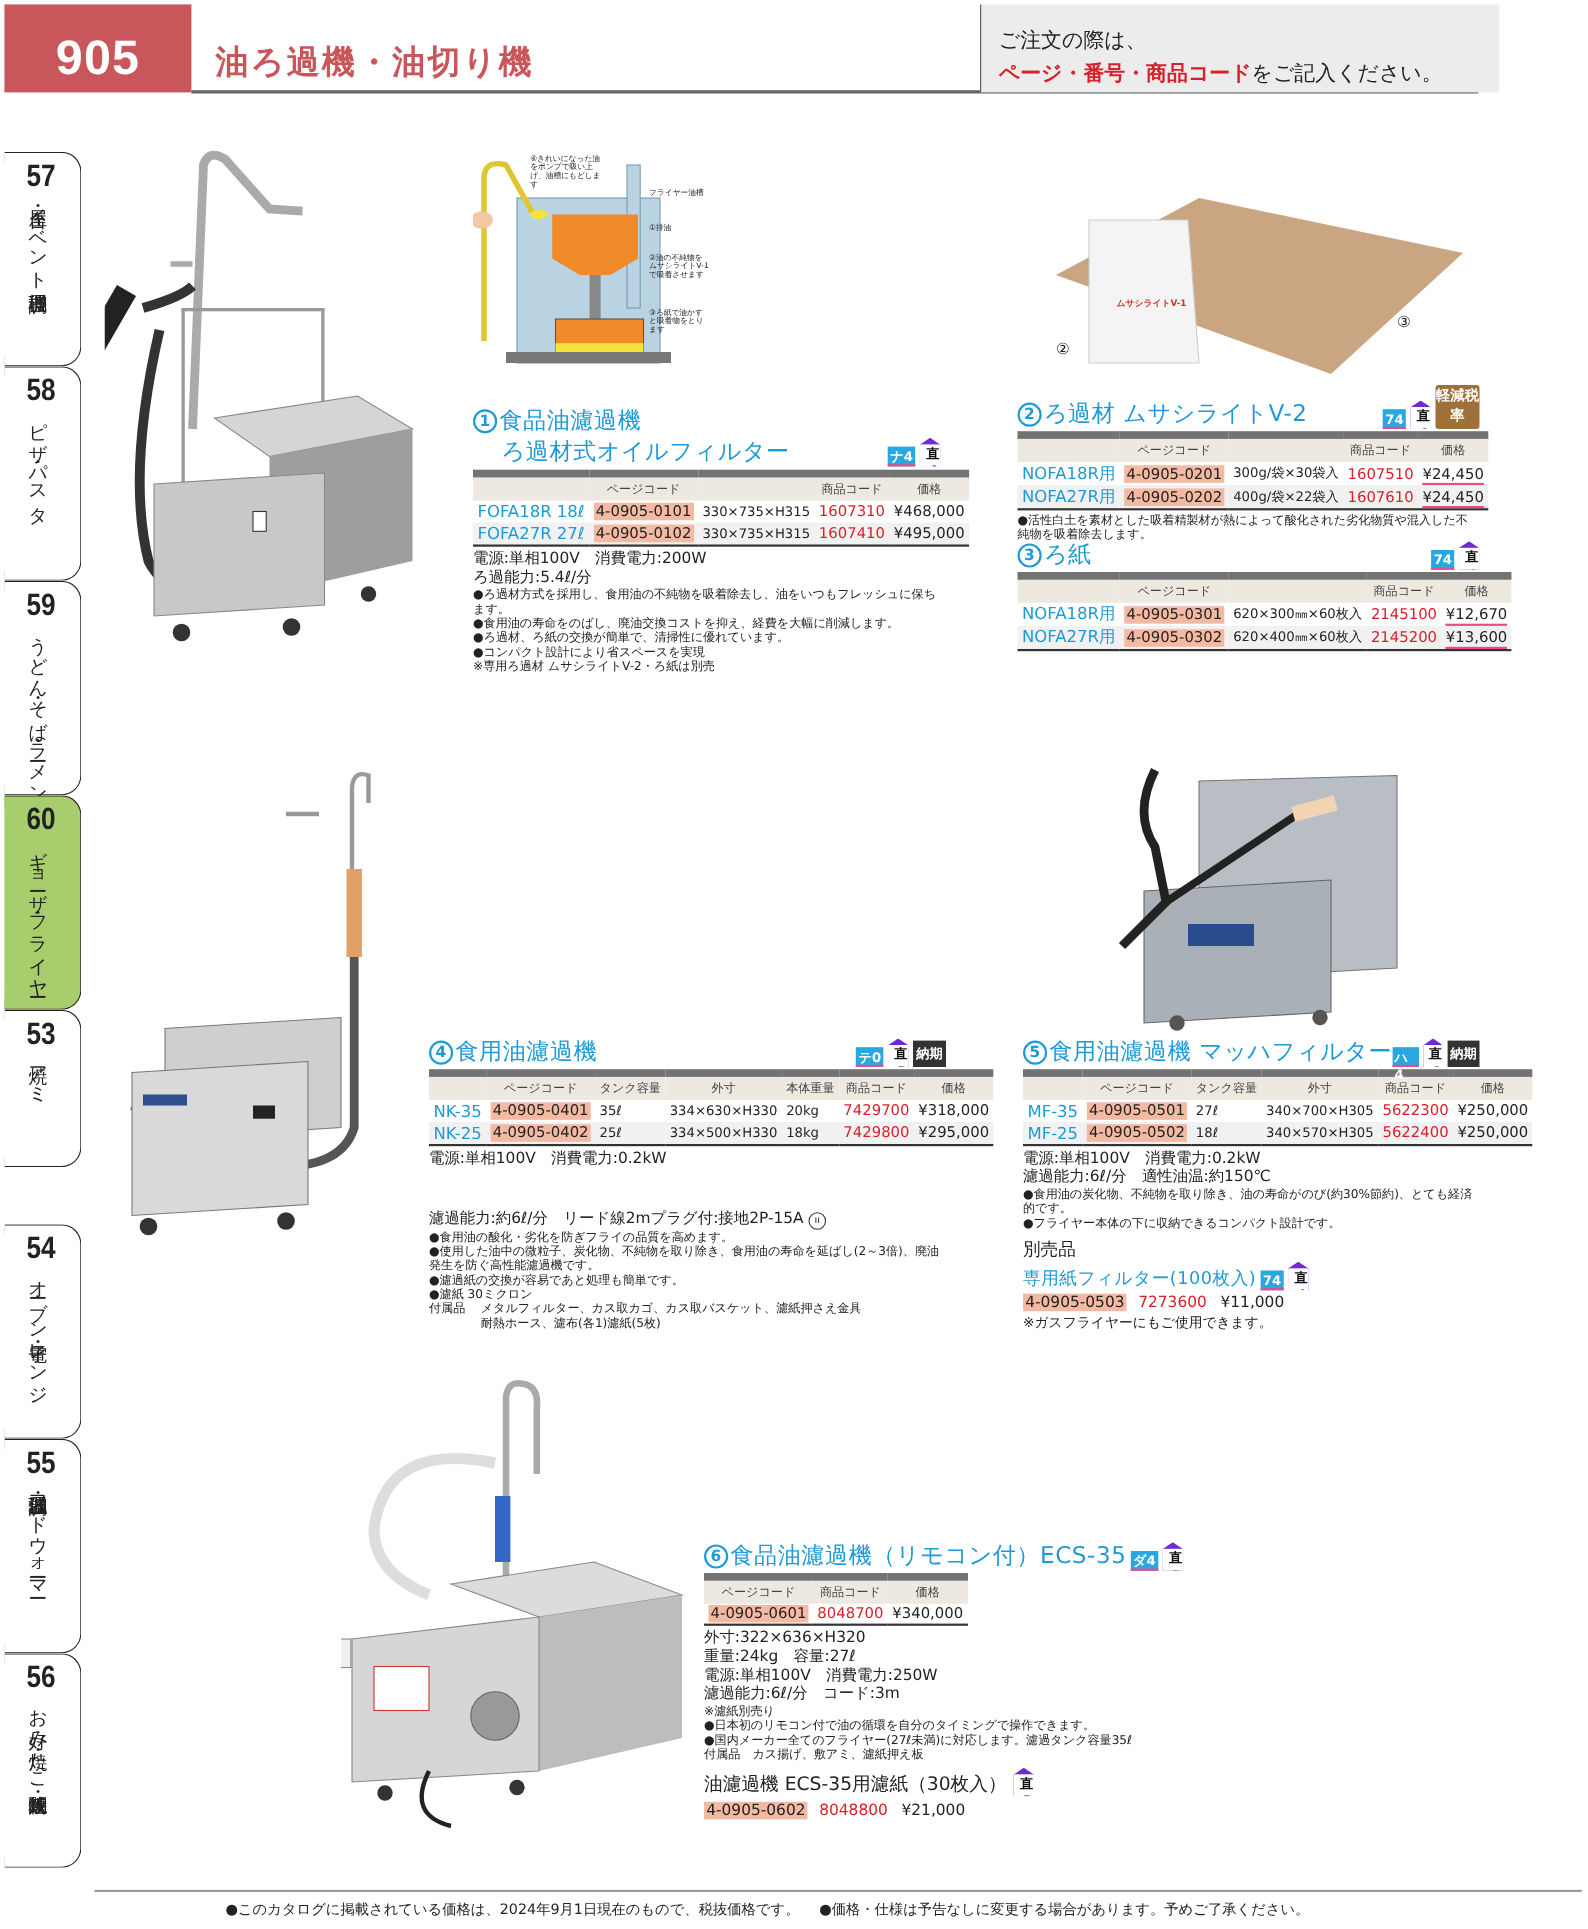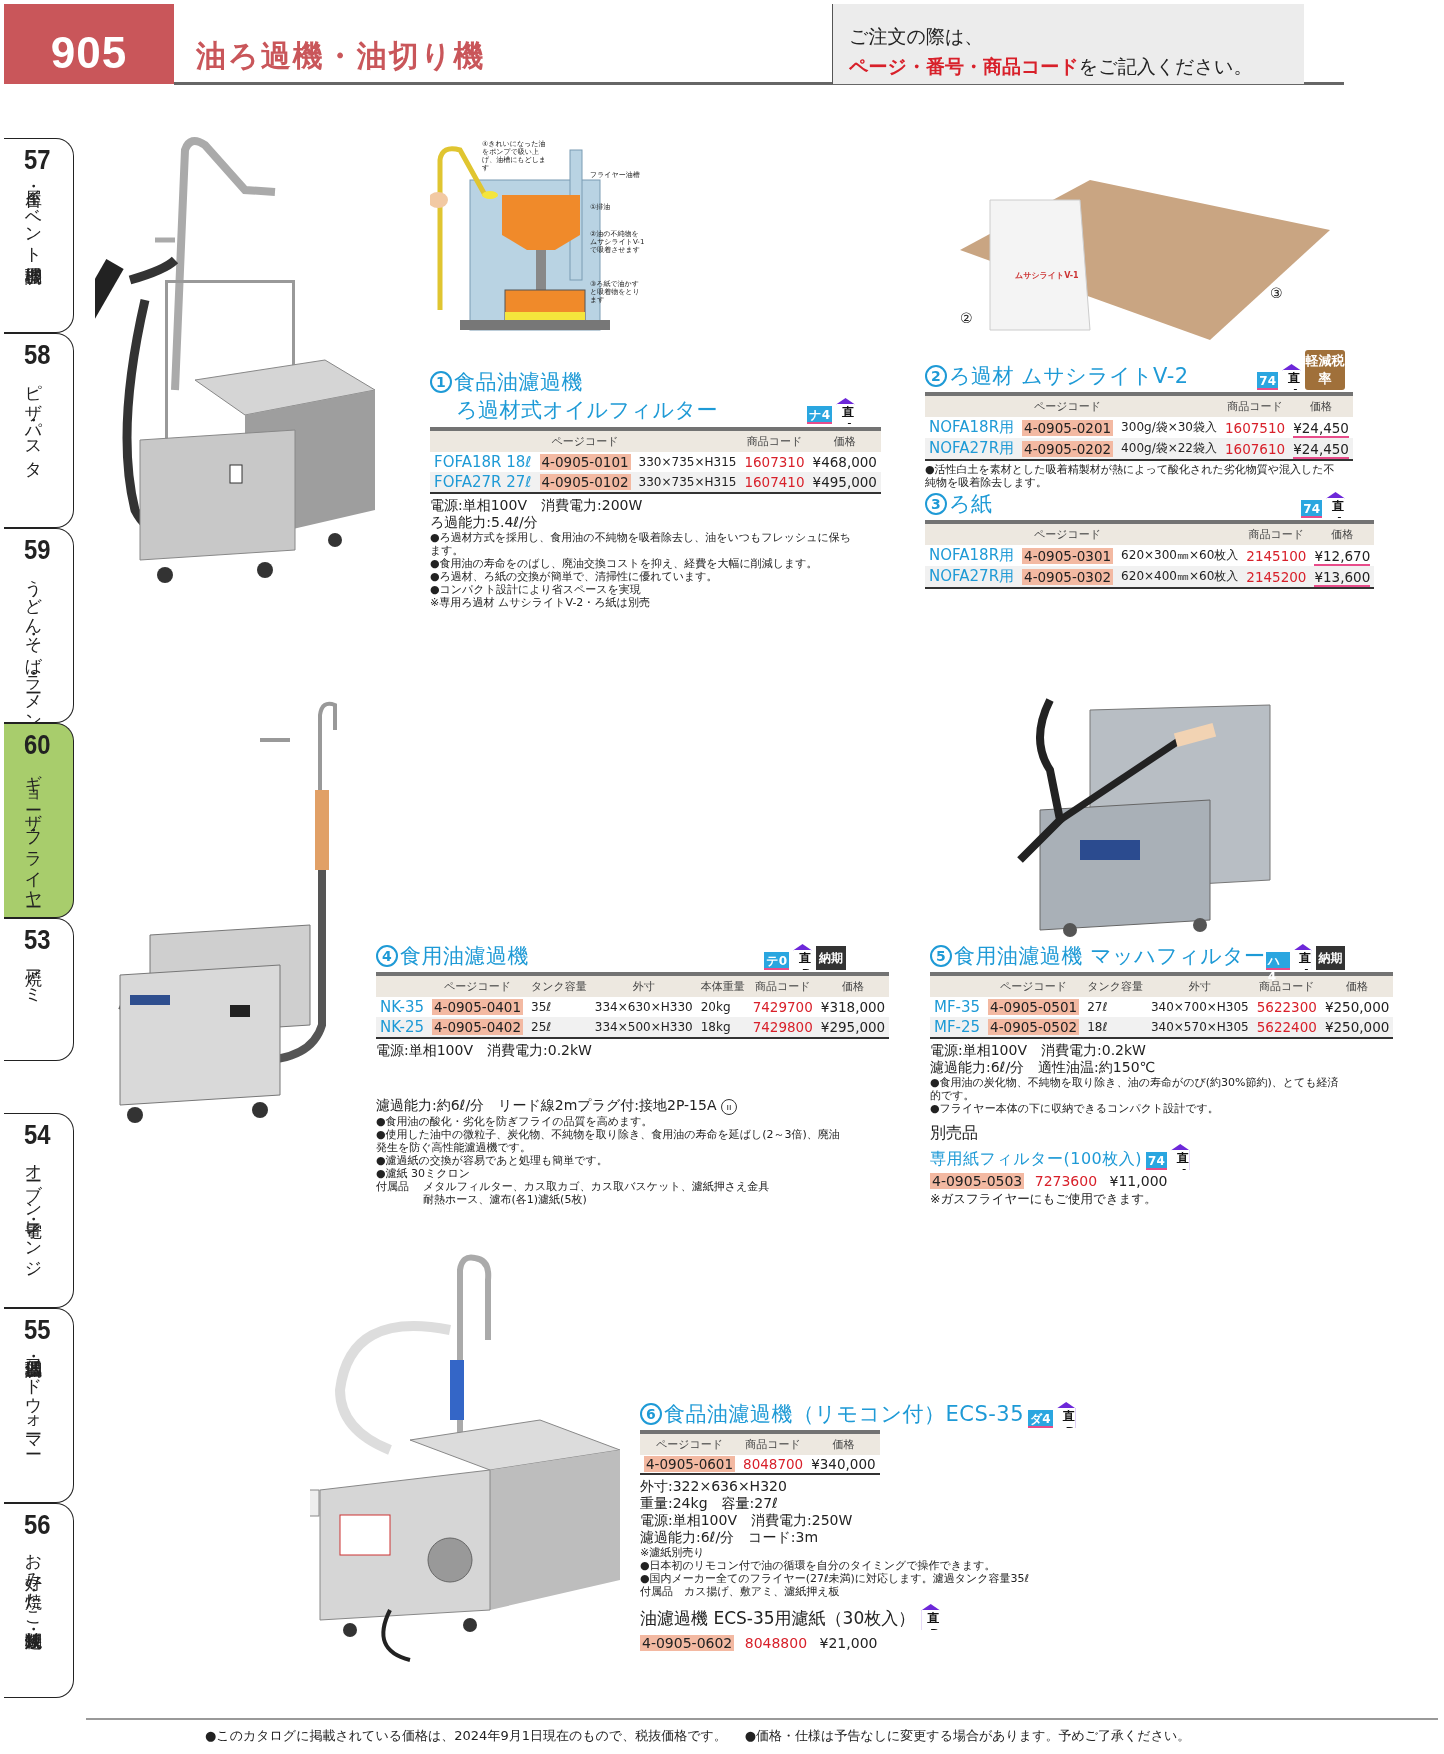--- a/index.html
+++ b/index.html
@@ -3,21 +3,21 @@
 <meta charset="utf-8">
 <style>
   * { box-sizing: border-box; margin: 0; padding: 0; }
   body { width: 1444px; height: 1754px; background: #fff; font-family: "DejaVu Sans", "Liberation Sans", sans-serif; color: #222; position: relative; overflow: hidden; }
   .abs { position: absolute; }
 
   
   .page-num { left: 4px; top: 4px; width: 170px; height: 80px; background: #c9565a; color: #fff; font-family: "Liberation Sans", sans-serif; font-weight: bold; font-size: 44px; display: flex; align-items: flex-end; justify-content: center; padding-bottom: 6px; letter-spacing: 1px; }
   .page-title { left: 196px; top: 36px; font-size: 30px; font-weight: bold; color: #c9565a; letter-spacing: 2px; }
   .header-rule { left: 174px; top: 82px; width: 1170px; height: 3px; background: #666; }
-  .order-box { left: 832px; top: 4px; width: 472px; height: 80px; background: #ececec; border-left: 1px solid #555; padding: 20px 0 16px 16px; }
+  .order-box { left: 891px; top: 4px; width: 472px; height: 80px; background: #ececec; border-left: 1px solid #555; padding: 20px 0 16px 16px; }
   .order-line1 { font-size: 19px; color: #222; }
   .order-line2 { font-size: 19px; color: #222; margin-top: 4px; white-space: nowrap; }
   .order-line2 .red { color: #d8202a; font-weight: bold; }
 
   
   .tab { left: 4px; width: 70px; border: 1.5px solid #222; border-left: none; border-radius: 0 18px 18px 0; background: #fff; padding: 6px 0 0 20px; }
   .tab.active { background: #a8cd6c; }
   .tab-num { font-family: "Liberation Sans", sans-serif; font-weight: bold; font-size: 28px; color: #222; line-height: 30px; transform: scaleX(0.85); transform-origin: left; }
   .tab-label { writing-mode: vertical-rl; font-size: 17px; line-height: 19px; color: #222; margin-top: 2px; height: auto; }
 
@@ -27,21 +27,21 @@
 
   .badges { display: flex; gap: 4px; align-items: flex-end; }
   .badge-code { background: #2aa6e0; color: #fff; font-weight: bold; font-size: 12px; padding: 1px 2px; height: 18px; line-height: 16px; border-bottom: 2px solid #e84c8a; }
   .badge-direct { background: #6d28d9; color: #fff; font-weight: bold; font-size: 13px; width: 19px; height: 26px; line-height: 18px; text-align: right; clip-path: polygon(0 25%, 50% 0, 100% 25%, 100% 100%, 0 100%); padding-top: 6px; }
   .badge-direct span { background: #fff; color: #111; display: inline-block; padding: 0 1px; font-size: 12px; line-height: 16px; }
   .badge-delivery { background: #333; color: #fff; font-size: 12px; font-weight: bold; width: 30px; height: 24px; line-height: 24px; text-align: center; }
   .badge-tax { background: #a0703a; color: #fff; font-size: 13px; font-weight: bold; width: 40px; height: 40px; line-height: 18px; text-align: center; padding-top: 2px; border-radius: 3px; }
 
   
   table.spec { border-collapse: collapse; font-size: 13.5px; }
-  table.spec thead tr { background: #ede8e0; border-top: 4px solid #737373; }
+  table.spec thead tr { background: #ede8e0; border-top: 7px solid #737373; }
   table.spec thead th { font-weight: normal; font-size: 11px; color: #444; padding: 3px 4px; text-align: center; white-space: nowrap; }
   table.spec tbody tr:nth-child(2) { background: #f1f1f1; }
   table.spec tbody tr:last-child { border-bottom: 2px solid #333; }
   table.spec td { padding: 1px 4px; white-space: nowrap; }
   td.model { color: #1e9ad6; font-size: 15px; }
   td.page-code span, span.page-code { background: #f3b9a2; padding: 0 2px; }
   td.item-code, span.item-code { color: #d8202a; }
   td.price { text-align: right; }
   td.price.under span { border-bottom: 2px solid #e84c8a; }
   td.dims { font-size: 12px; }
@@ -282,21 +282,21 @@
     <path d="M212 175 L212 330 Q200 370 130 365 L10 310" stroke="#555" stroke-width="8" fill="none"></path>
     <polygon points="40,240 200,230 200,330 40,340" fill="#cfcfcf" stroke="#777"></polygon>
     <polygon points="10,280 170,270 170,400 10,410" fill="#d9d9d9" stroke="#777"></polygon>
     <rect x="20" y="300" width="40" height="10" fill="#2f4f8f"></rect>
     <rect x="120" y="310" width="20" height="12" fill="#222"></rect>
     <circle cx="25" cy="420" r="8" fill="#333"></circle>
       <circle cx="150" cy="415" r="8" fill="#333"></circle>
   </svg>
 </div>
 
-<div class="abs" style="left:376px;top:942px;width:470px;">
+<div class="abs" style="left:390px;top:942px;width:470px;">
   <div style="display:flex;justify-content:space-between;align-items:flex-end;">
     <div class="sec-title"><span class="circle-num">4</span><span>食用油濾過機</span></div>
     <div class="badges">
       <span class="badge-code">テ0</span>
       <span class="badge-direct"><span>直B</span></span>
       <span class="badge-delivery">納期</span>
     </div>
   </div>
   <table class="spec" style="width:470px;margin-top:2px;">
     <thead>

